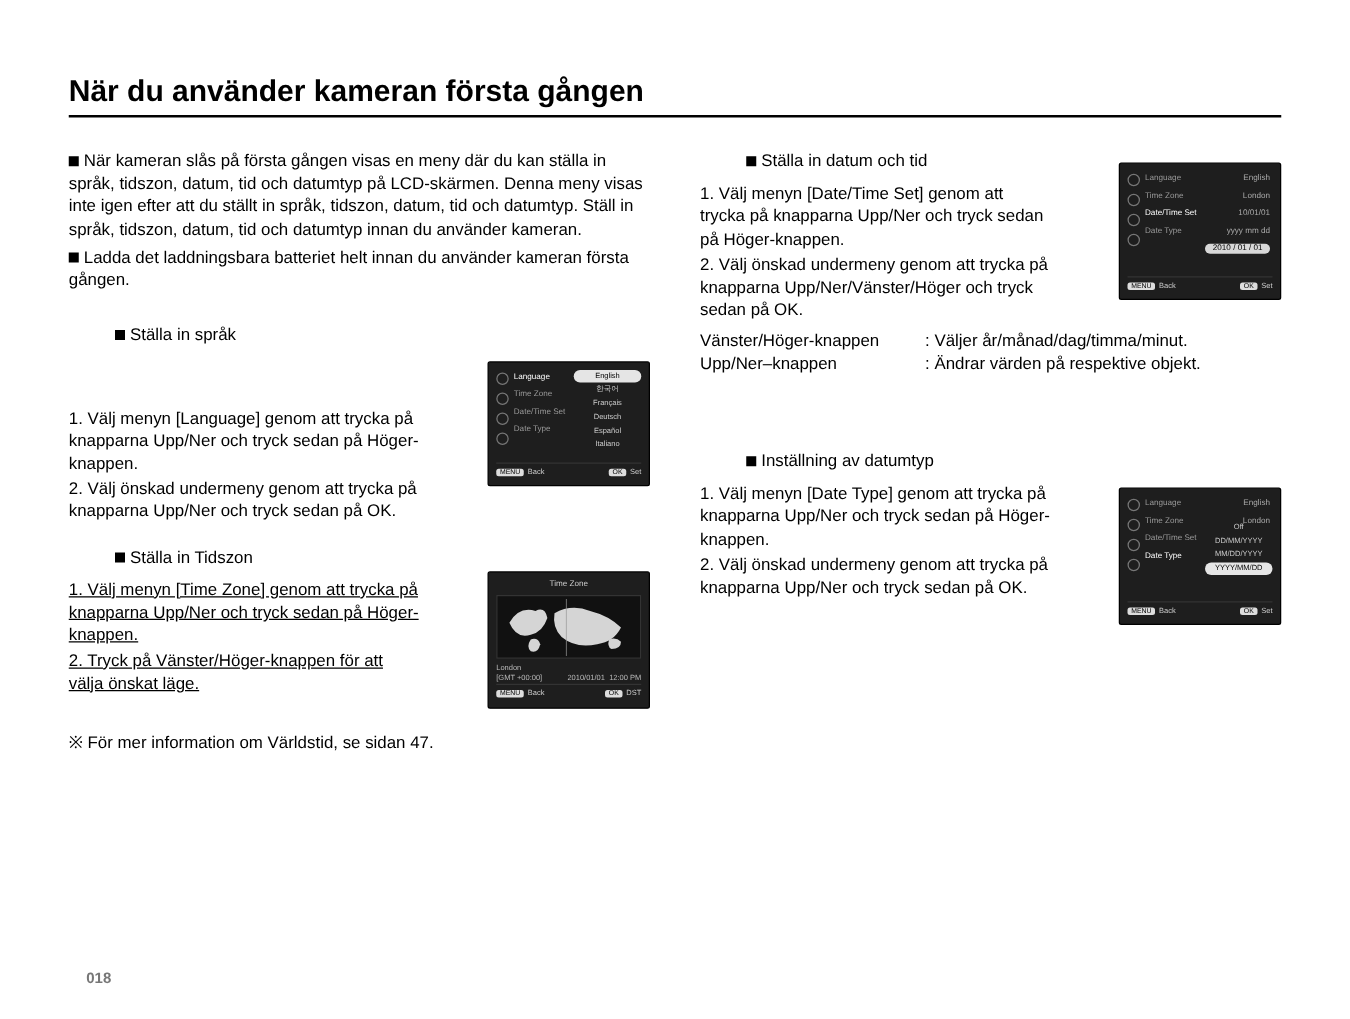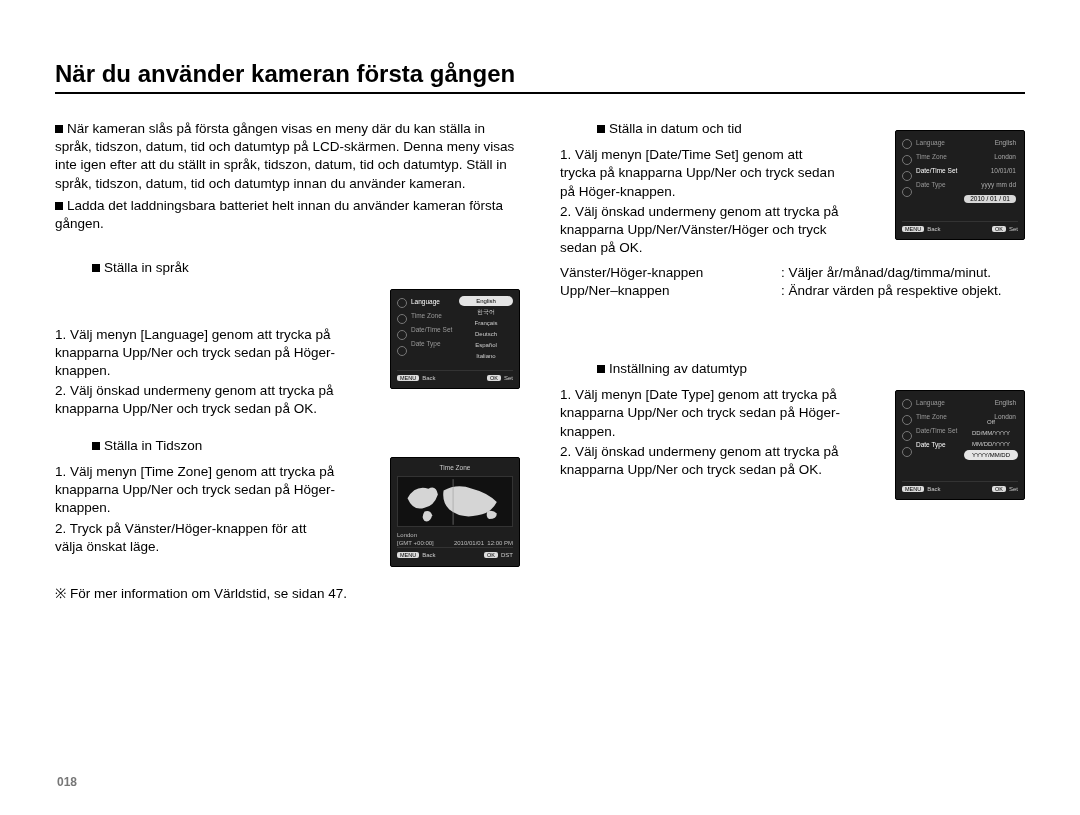--- a/index.html
+++ b/index.html
@@ -161,28 +161,27 @@
     line-height: 10px;
   }
   .options .opt.sel {
     background: #e5e5e5;
     color: #000;
     border-radius: 6px;
   }
   .page-number {
     position: absolute;
     bottom: 26px;
-    left: 57px;
+    left: 69px;
     font-size: 12px;
     font-weight: bold;
     color: #777;
   }
   .kv-row {
     display: flex;
-    gap: 41px;
   }
   .kv-row .k { width: 180px; }
   .kv-row .v { flex: 1; }
 </style>
 </head>
 <body>
 
 <div class="page">
   <div class="title">När du använder kameran första gången</div>
 
@@ -240,21 +239,21 @@
             <span><span class="btn">MENU</span><span>Back</span></span>
             <span><span class="btn">OK</span><span>Set</span></span>
           </div>
         </div>
       </div>
 
       <div class="block" style="min-height:130px;">
         <div class="section-head">
           <span class="square"></span><span>Ställa in Tidszon</span>
         </div>
-        <div style="width:280px;">
+        <div style="width:280px;text-decoration:underline;">
           <div class="step">1. Välj menyn [Time Zone] genom att trycka på knapparna Upp/Ner och tryck sedan på Höger-knappen.</div>
           <div class="step">2. Tryck på Vänster/Höger-knappen för att välja önskat läge.</div>
         </div>
 
         <div class="screen tz" style="right:0; top:20px; width:130px; height:110px;">
           <div class="tz-title">Time Zone</div>
           <div class="map">
             <svg viewBox="0 0 120 48">
               <g fill="#d5d5d5">
                 <path d="M10 20 q8 -14 22 -10 q8 -4 10 6 q-4 12 -14 14 q-12 4 -18 -10z"></path>

